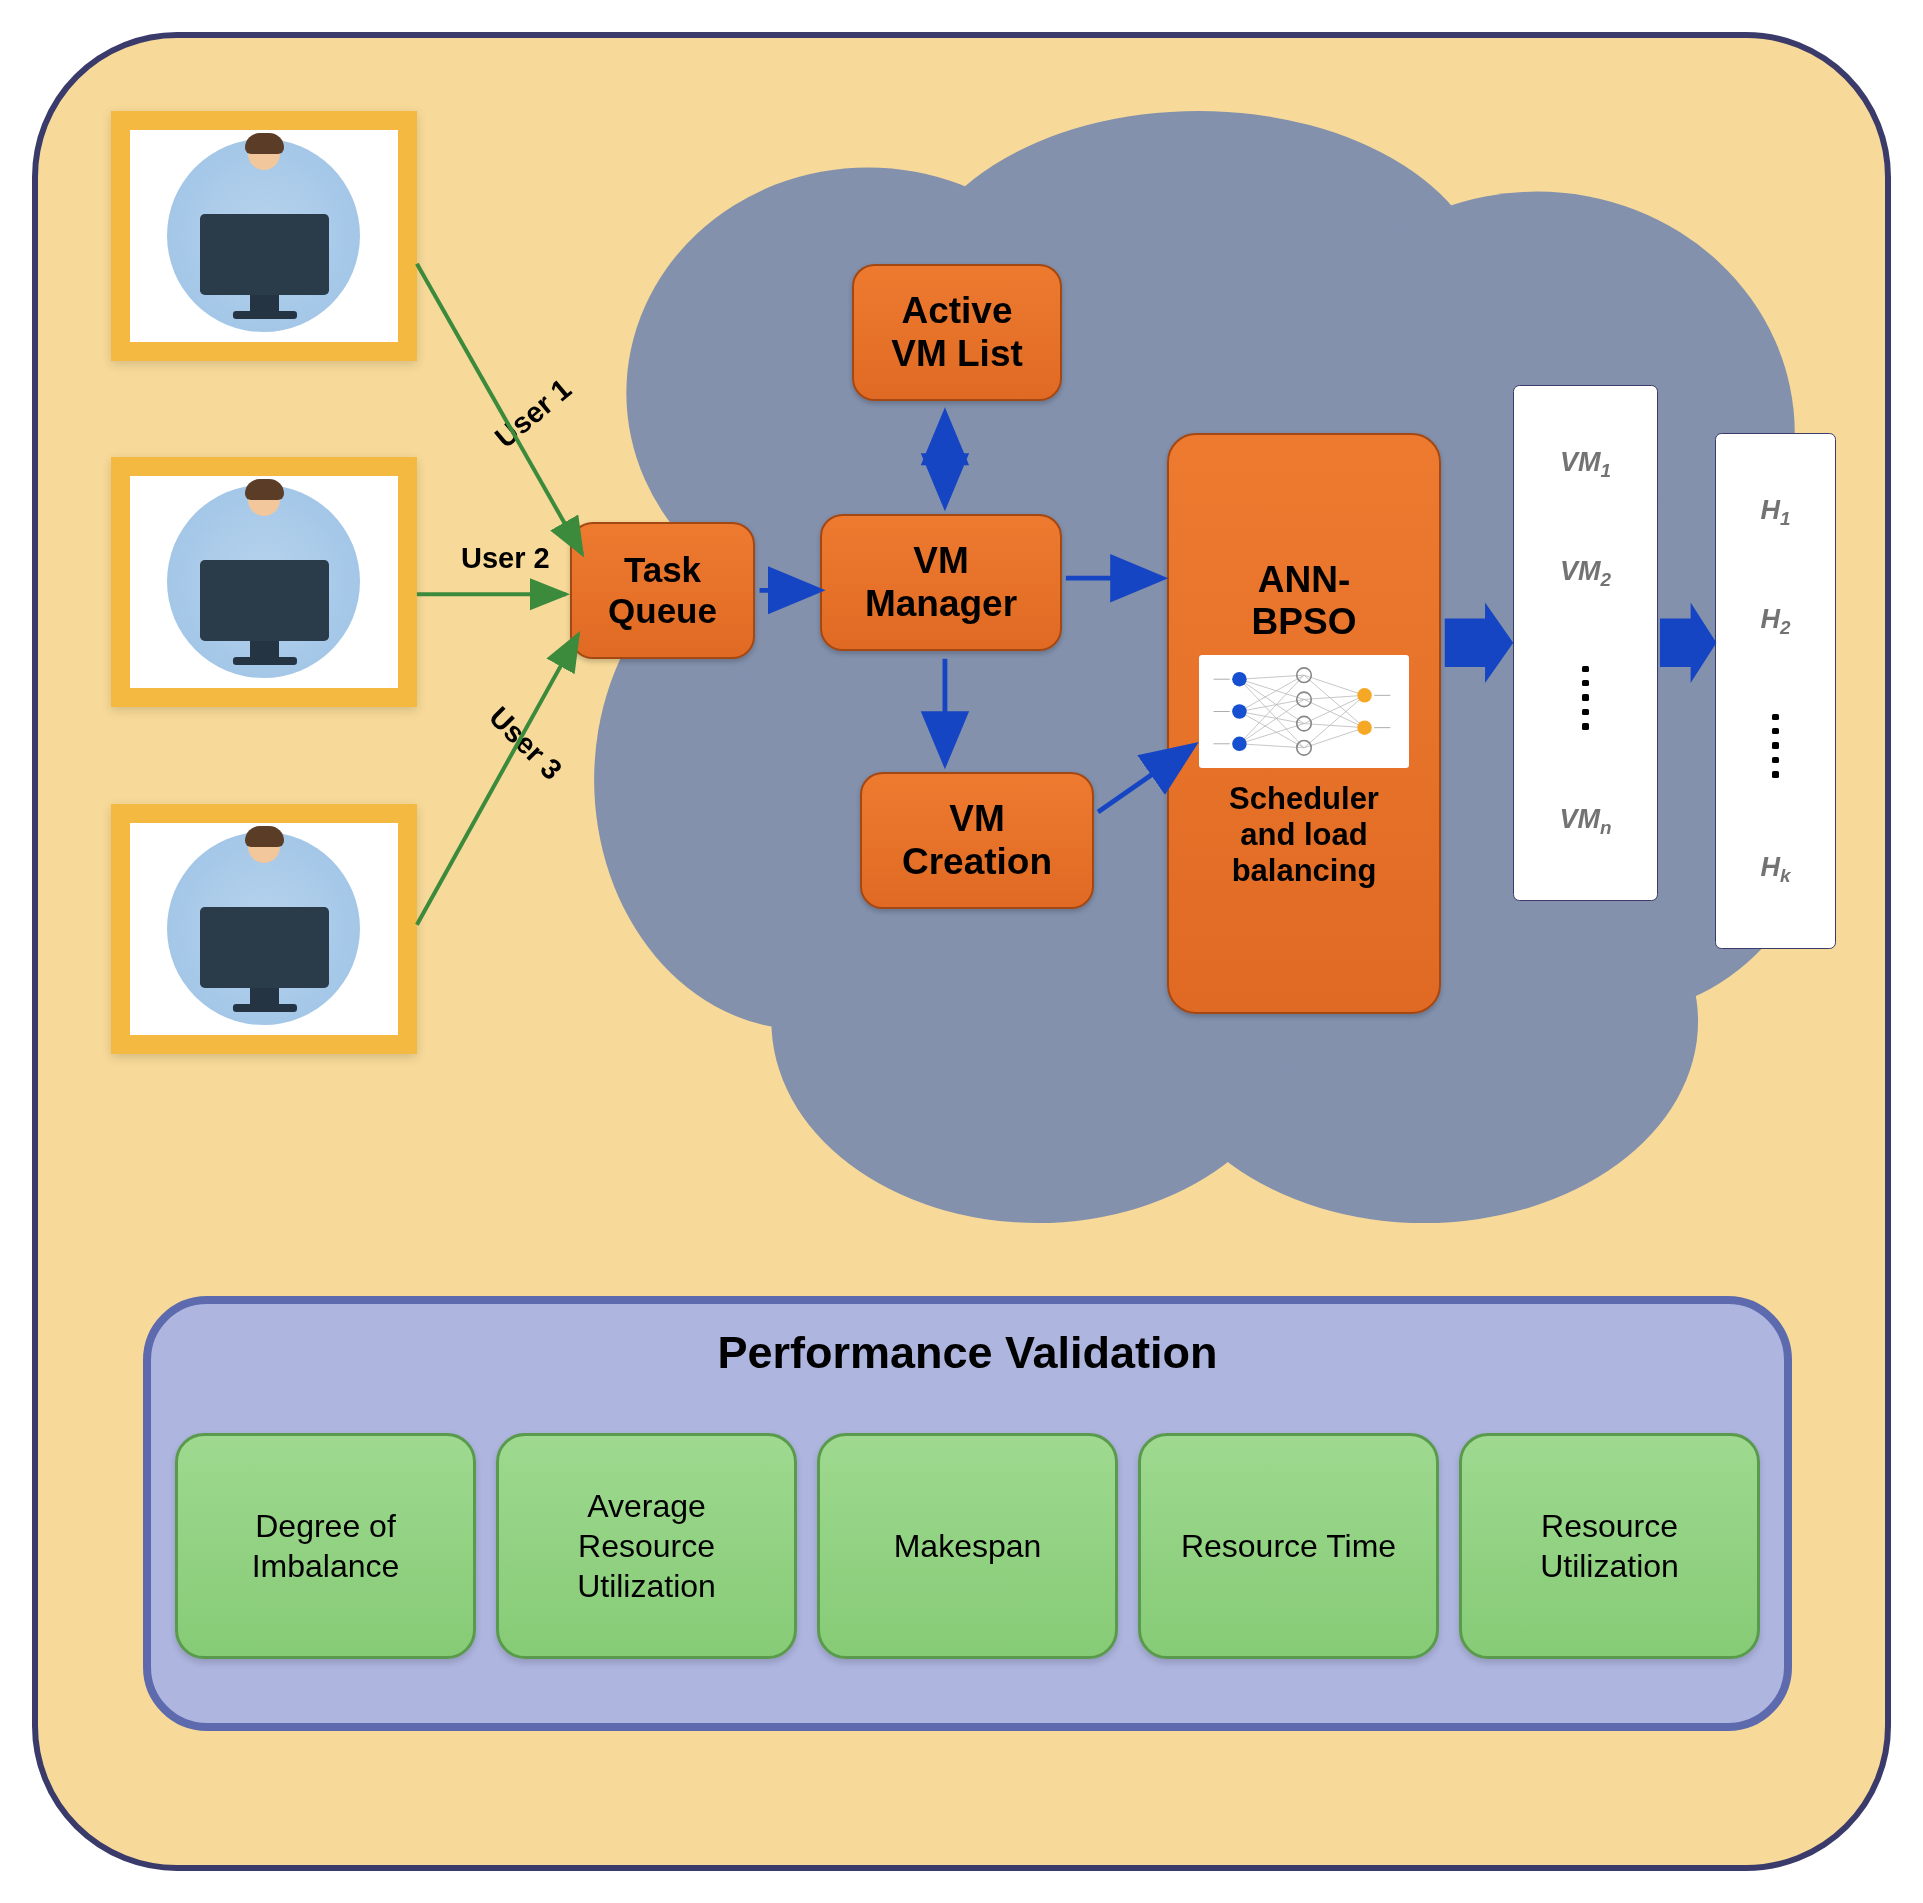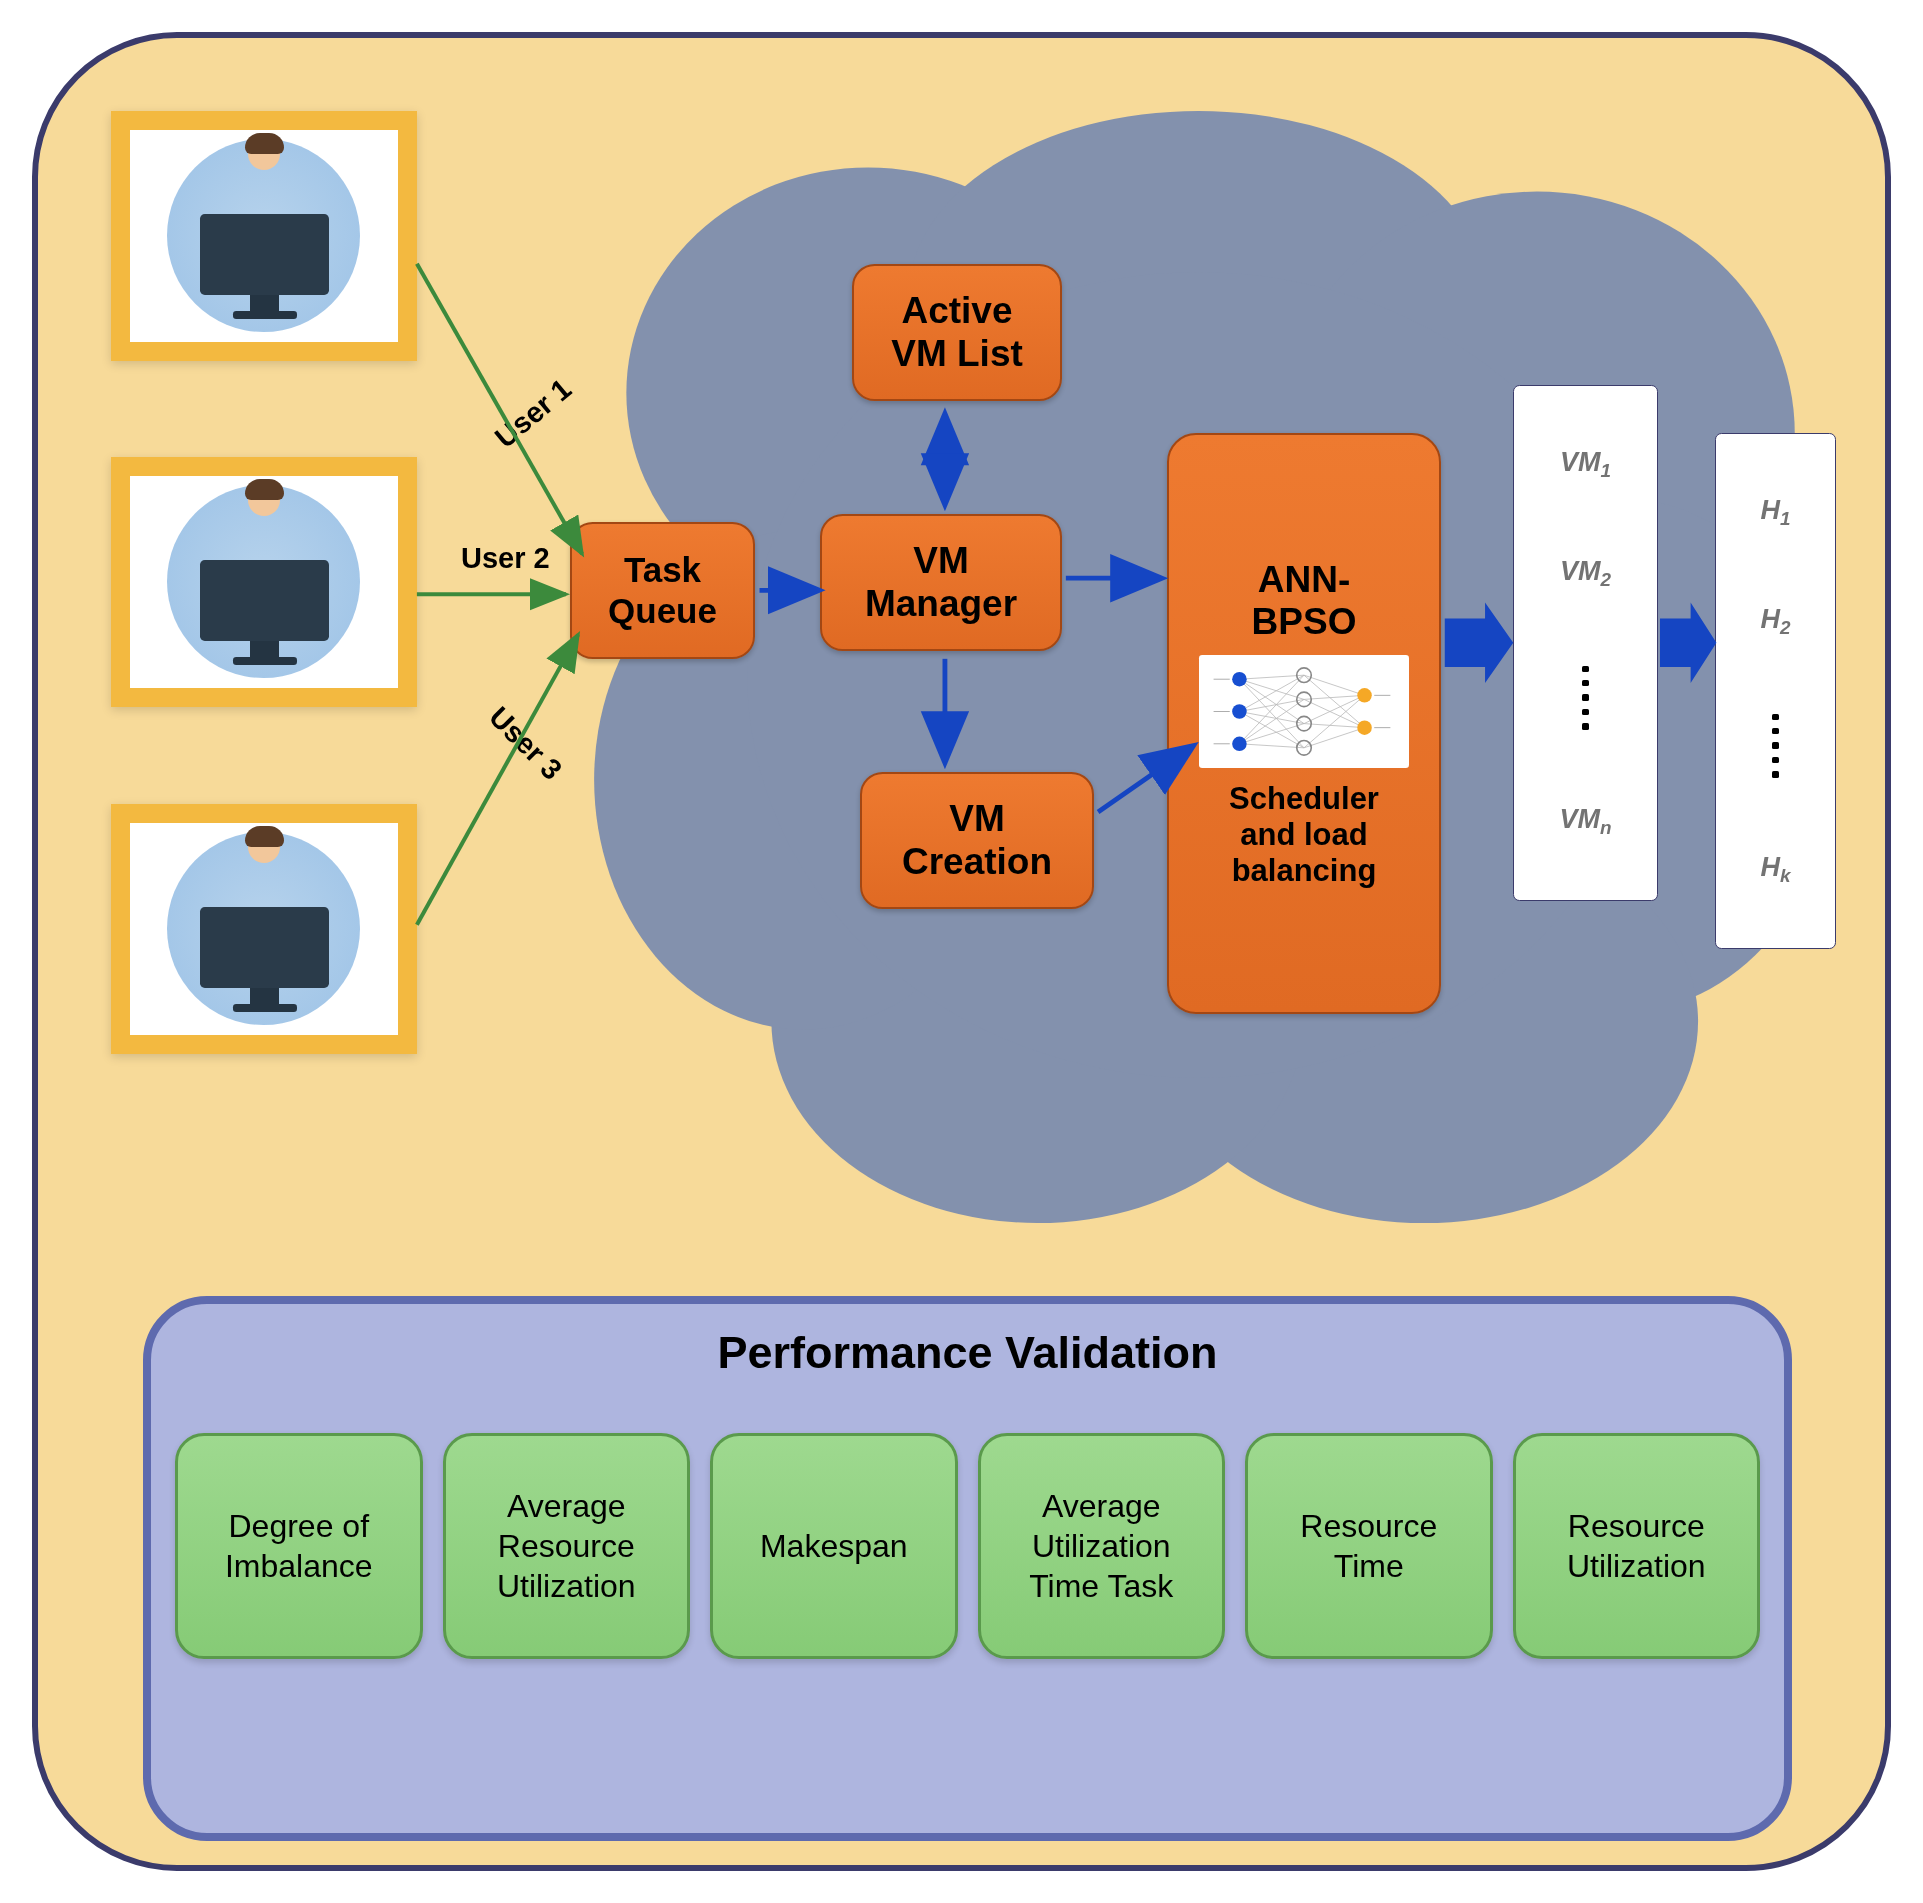--- a/index.html
+++ b/index.html
@@ -134,21 +134,21 @@
   }
   .white-list .dots {
     display: flex; flex-direction: column; gap: 8px;
   }
   .white-list .dots span {
     width: 6.4px; height: 6.4px; background: #000; border-radius: 1.6px;
   }
   .perf-panel {
     position: absolute;
     left: 105px; top: 1258px;
-    width: 1649px; height: 545px;
+    width: 1649px; height: 435px;
     background: #aeb5df;
     border: 8px solid #5e6aae;
     border-radius: 64px;
   }
   .perf-title {
     position: absolute;
     top: 22.6px; left: 0; right: 0;
     text-align: center;
     font-size: 45px;
     font-weight: 700;
@@ -379,20 +379,19 @@
 
     <polygon points="2012,720 2050,720 2050,700 2082,750 2050,800 2050,780 2012,780" fill="#1545c2"></polygon>
   </svg>
 
   <div class="perf-panel">
     <div class="perf-title">Performance Validation</div>
     <div class="green-row">
       <div class="green-box">Degree of Imbalance</div>
       <div class="green-box">Average Resource Utilization</div>
       <div class="green-box">Makespan</div>
-      <div class="green-box">Average Utilization Time Task</div>
       <div class="green-box">Resource Time</div>
       <div class="green-box">Resource Utilization</div>
     </div>
   </div>
 
 </div>
 
 
 </body></html>

